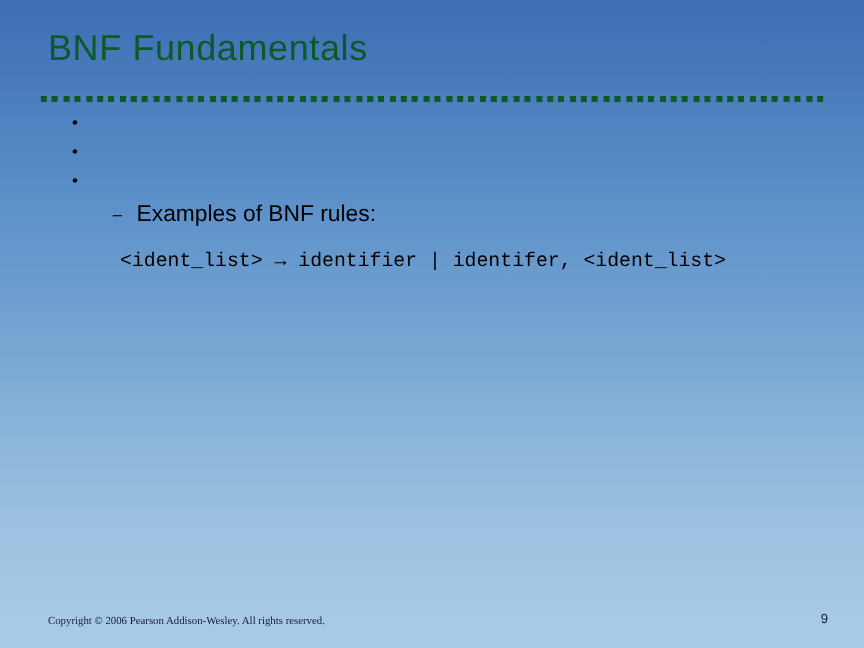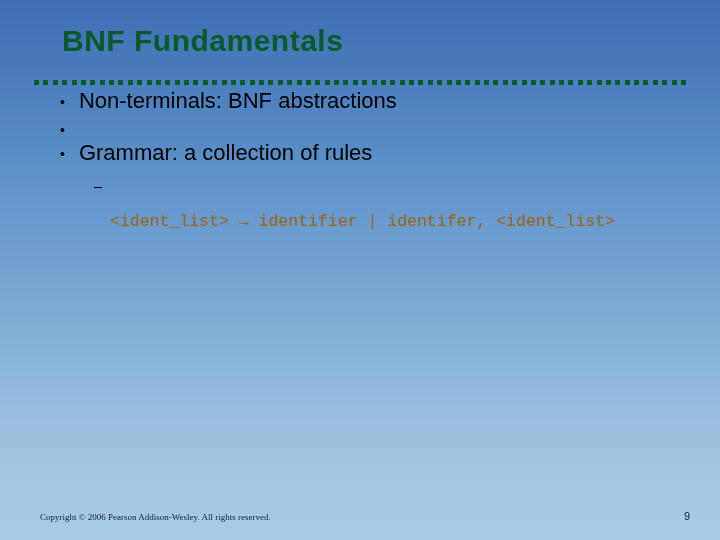--- a/index.html
+++ b/index.html
@@ -11,22 +11,22 @@
       width: 720px;
       height: 540px;
       background: linear-gradient(to bottom, #3d6db3 0%, #5a8fc8 30%, #7aa8d4 55%, #9cc1e0 80%, #a8cce8 100%);
       font-family: "Lucida Sans", "Lucida Grande", Arial, sans-serif;
       position: relative;
       overflow: hidden;
     }
     .title {
       color: #0a5a2a;
       font-size: 30px;
-      font-weight: bold;
-      padding: 24px 0 0 62px;
+      font-weight: normal;
+      padding: 24px 0 0 40px;
       letter-spacing: 0.5px;
     }
     .divider {
       position: absolute;
       top: 80px;
       left: 34px;
       right: 34px;
       height: 6px;
       display: flex;
       justify-content: space-between;
@@ -64,25 +64,25 @@
       font-size: 14px;
       margin-right: 12px;
       color: #000;
       margin-top: 2px;
     }
     .sub-text {
       font-size: 19px;
       color: #000;
     }
     .code-block {
-      margin-left: 50px;
+      margin-left: 40px;
       margin-top: 12px;
       font-family: "Courier New", monospace;
       font-size: 16.5px;
-      color: #a16207;
+      color: #000000;
       line-height: 1.9;
     }
     .code-line {
       white-space: pre;
     }
     .bold {
       font-weight: bold;
     }
     .copyright {
       position: absolute;
@@ -175,31 +175,30 @@
     <div class="dot"></div>
     <div class="dot"></div>
     <div class="dot"></div>
     <div class="dot"></div>
     <div class="dot"></div>
   </div>
 
 <div class="content">
   <div class="bullet-item">
     <span class="bullet-marker">•</span>
-    <span class="bullet-text">Non-terminals: BNF abstractions</span>
   </div>
   <div class="bullet-item">
     <span class="bullet-marker">•</span>
   </div>
   <div class="bullet-item">
     <span class="bullet-marker">•</span>
-    <span class="bullet-text">Grammar: a collection of rules</span>
   </div>
   <div class="sub-bullet">
     <span class="sub-marker">–</span>
+    <span class="sub-text">Examples of BNF rules:</span>
   </div>
   <div class="code-block">
     <div class="code-line"><span>&lt;ident_list&gt; </span><span>→</span><span> identifier | identifer, &lt;ident_list&gt;</span></div>
   </div>
 </div>
 
 <div class="copyright">Copyright © 2006 Pearson Addison-Wesley. All rights reserved.</div>
 <div class="page-number">9</div>
 
 </body></html>

